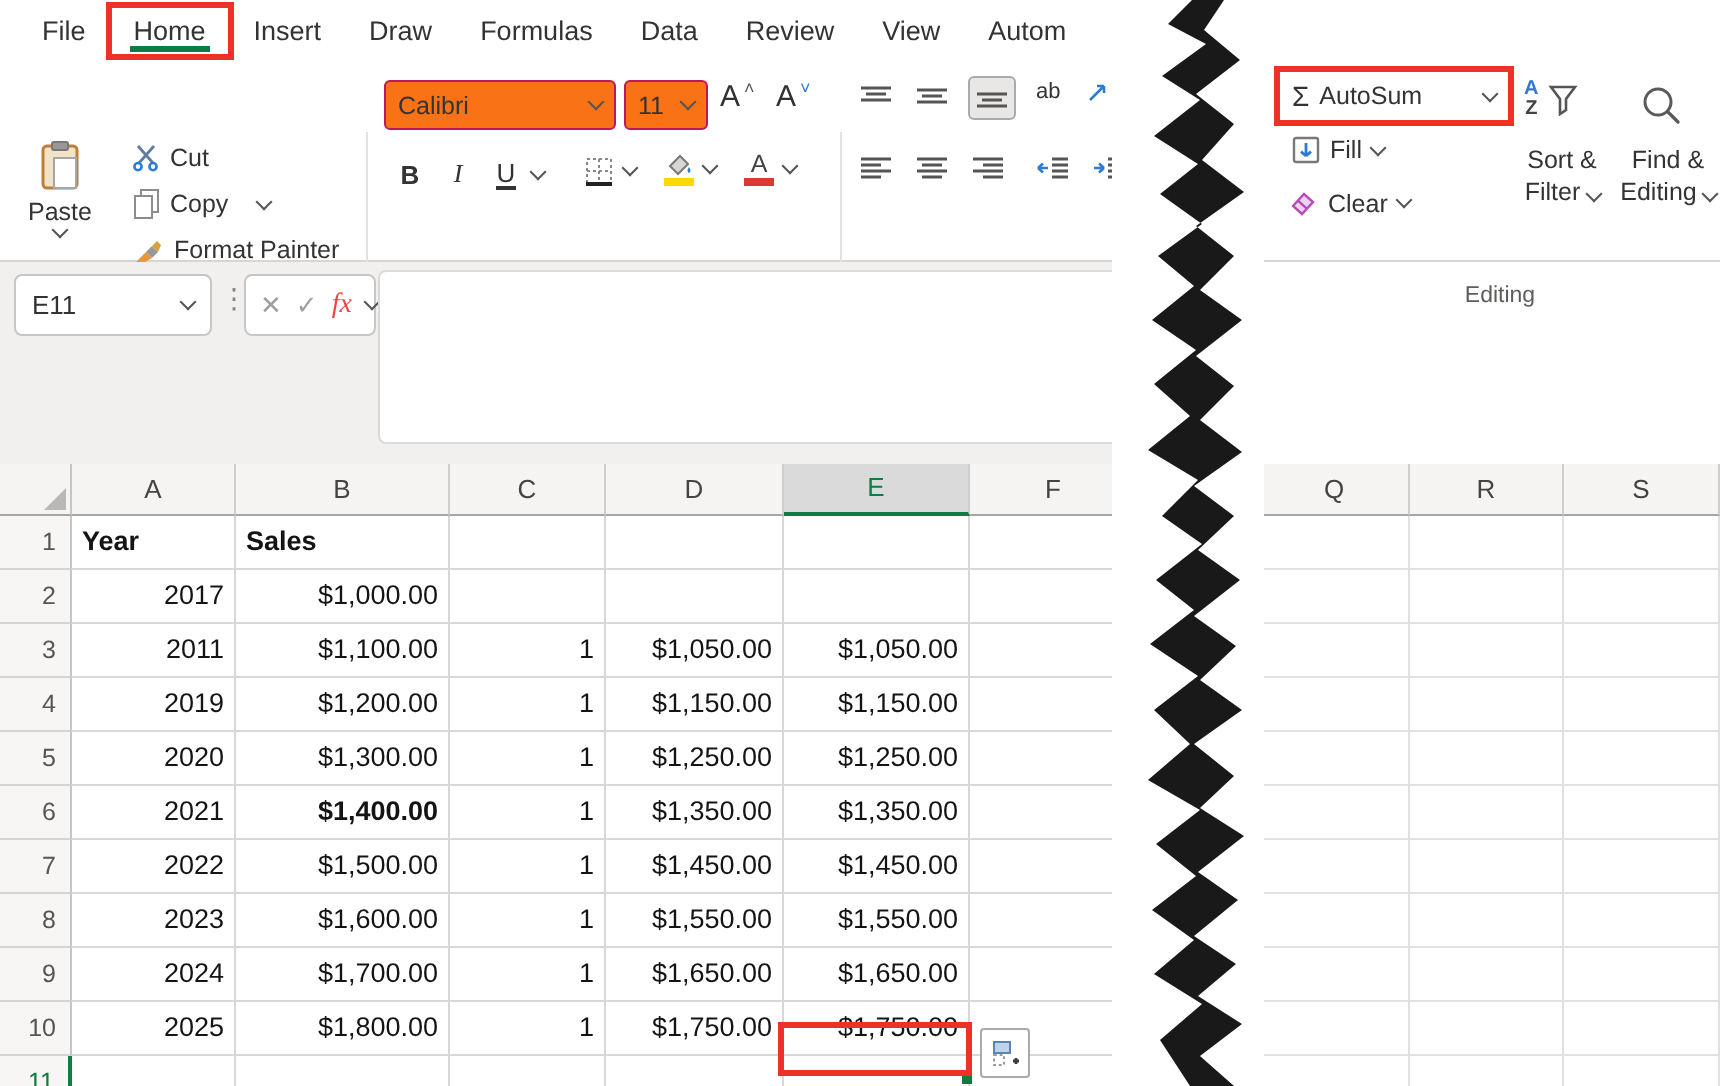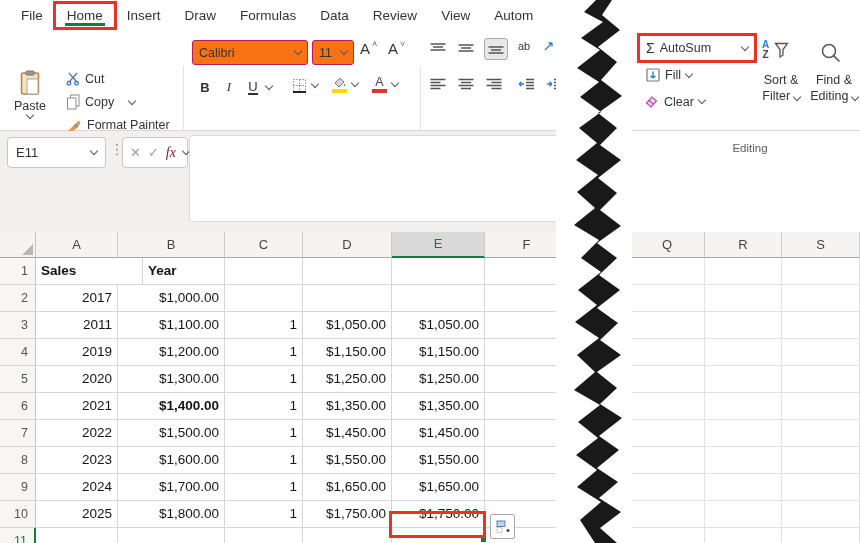--- a/index.html
+++ b/index.html
@@ -31,21 +31,21 @@
   .twoline{position:absolute;font-size:12.5px;text-align:center;line-height:16px;color:#333;}
   
   .fband{position:absolute;left:0;top:131px;width:568px;height:101px;background:#f1f0ee;}
   .namebox{position:absolute;left:7px;top:137px;width:99px;height:31px;background:#fff;border:1px solid #c8c6c4;
            border-radius:4px;display:flex;align-items:center;justify-content:space-between;
            padding:0 8px;font-size:13px;box-sizing:border-box;z-index:2;}
   .dots{position:absolute;left:110px;top:141px;color:#8a8886;font-size:14px;z-index:2;}
   .fxbox{position:absolute;left:122px;top:137px;width:66px;height:31px;background:#fff;border:1px solid #c8c6c4;
          border-radius:4px;display:flex;align-items:center;gap:7px;padding:0 7px;box-sizing:border-box;z-index:2;}
   .gray-glyph{color:#a09e9c;font-size:13px;}
-  .fx{font-family:"Liberation Serif",serif;font-style:italic;font-size:14px;color:#7f1d1d;}
+  .fx{font-family:"Liberation Serif",serif;font-style:italic;font-size:14px;color:#ef4444;}
   .finput{position:absolute;left:189px;top:135px;width:371px;height:87px;background:#fff;border:1px solid #dcdad8;
           border-radius:4px;box-sizing:border-box;font-size:13px;padding:4px 6px;z-index:2;}
   
   .grid{position:absolute;top:232px;overflow:hidden;background:#fff;}
   .grid-row{display:flex;height:27px;}
   .header-row{height:26px;}
   .col-head{background:#f5f4f3;border-right:1px solid #d0cecc;border-bottom:1px solid #a8a6a4;color:#454442;
             text-align:center;font-size:13px;line-height:25px;box-sizing:border-box;flex:none;}
   .col-head.sel{background:#dadada;color:var(--accent-green);border-bottom:2px solid var(--accent-green);line-height:24px;}
   .corner-cell{width:36px;flex:none;background:#f5f4f3;border-right:1px solid #c8c6c4;border-bottom:1px solid #a8a6a4;
@@ -322,22 +322,22 @@
         <div class="corner-cell"></div>
         <div class="col-head" style="width: 82px;">A</div>
         <div class="col-head" style="width: 107px;">B</div>
         <div class="col-head" style="width: 78px;">C</div>
         <div class="col-head" style="width: 89px;">D</div>
         <div class="col-head sel" style="width: 93px;">E</div>
         <div class="col-head" style="width: 84px;">F</div>
       </div>
       <div class="grid-row">
         <div class="row-head">1</div>
+        <div class="cell bold" style="width: 82px;">Year</div>
         <div class="cell bold" style="width: 107px;">Sales</div>
-        <div class="cell bold" style="width: 82px;">Year</div>
         <div class="cell bold" style="width: 78px;"></div>
         <div class="cell bold" style="width: 89px;"></div>
         <div class="cell bold" style="width: 93px;"></div>
         <div class="cell bold" style="width: 84px;"></div>
       </div>
       <div class="grid-row">
         <div class="row-head">2</div>
         <div class="cell num" style="width: 82px;">2017</div>
         <div class="cell num" style="width: 107px;">$1,000.00</div>
         <div class="cell" style="width: 78px;"></div>

